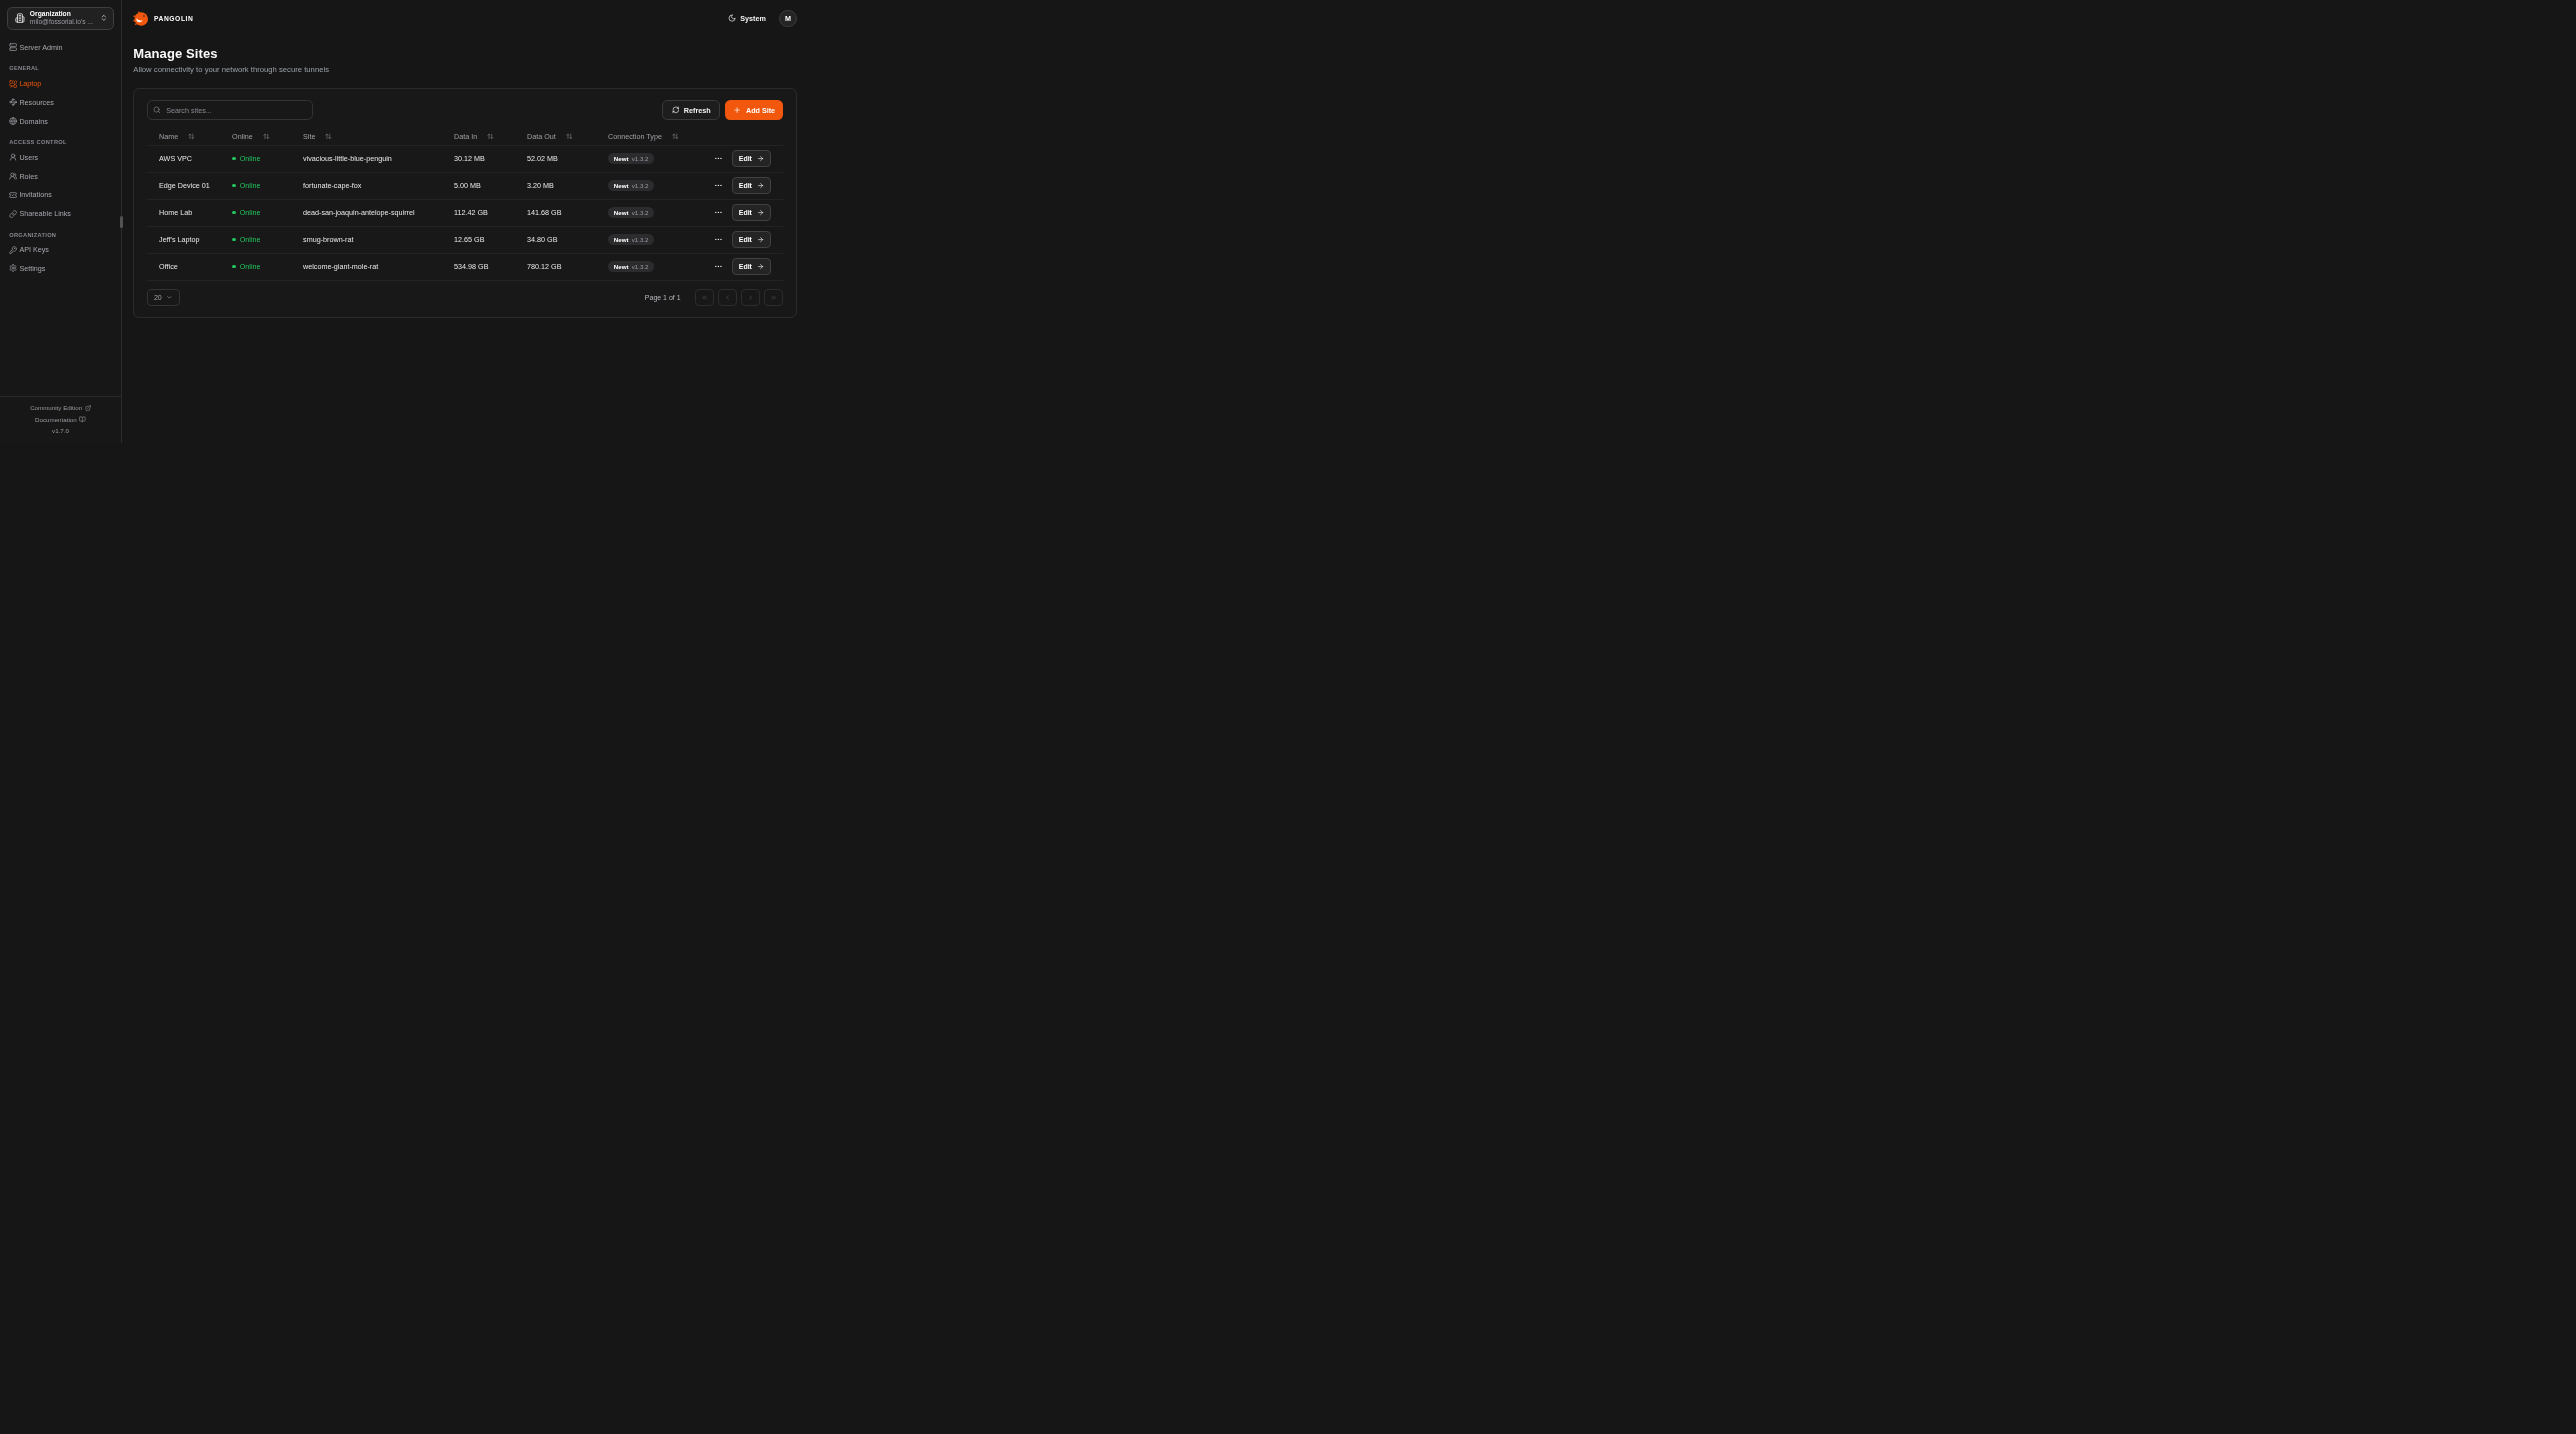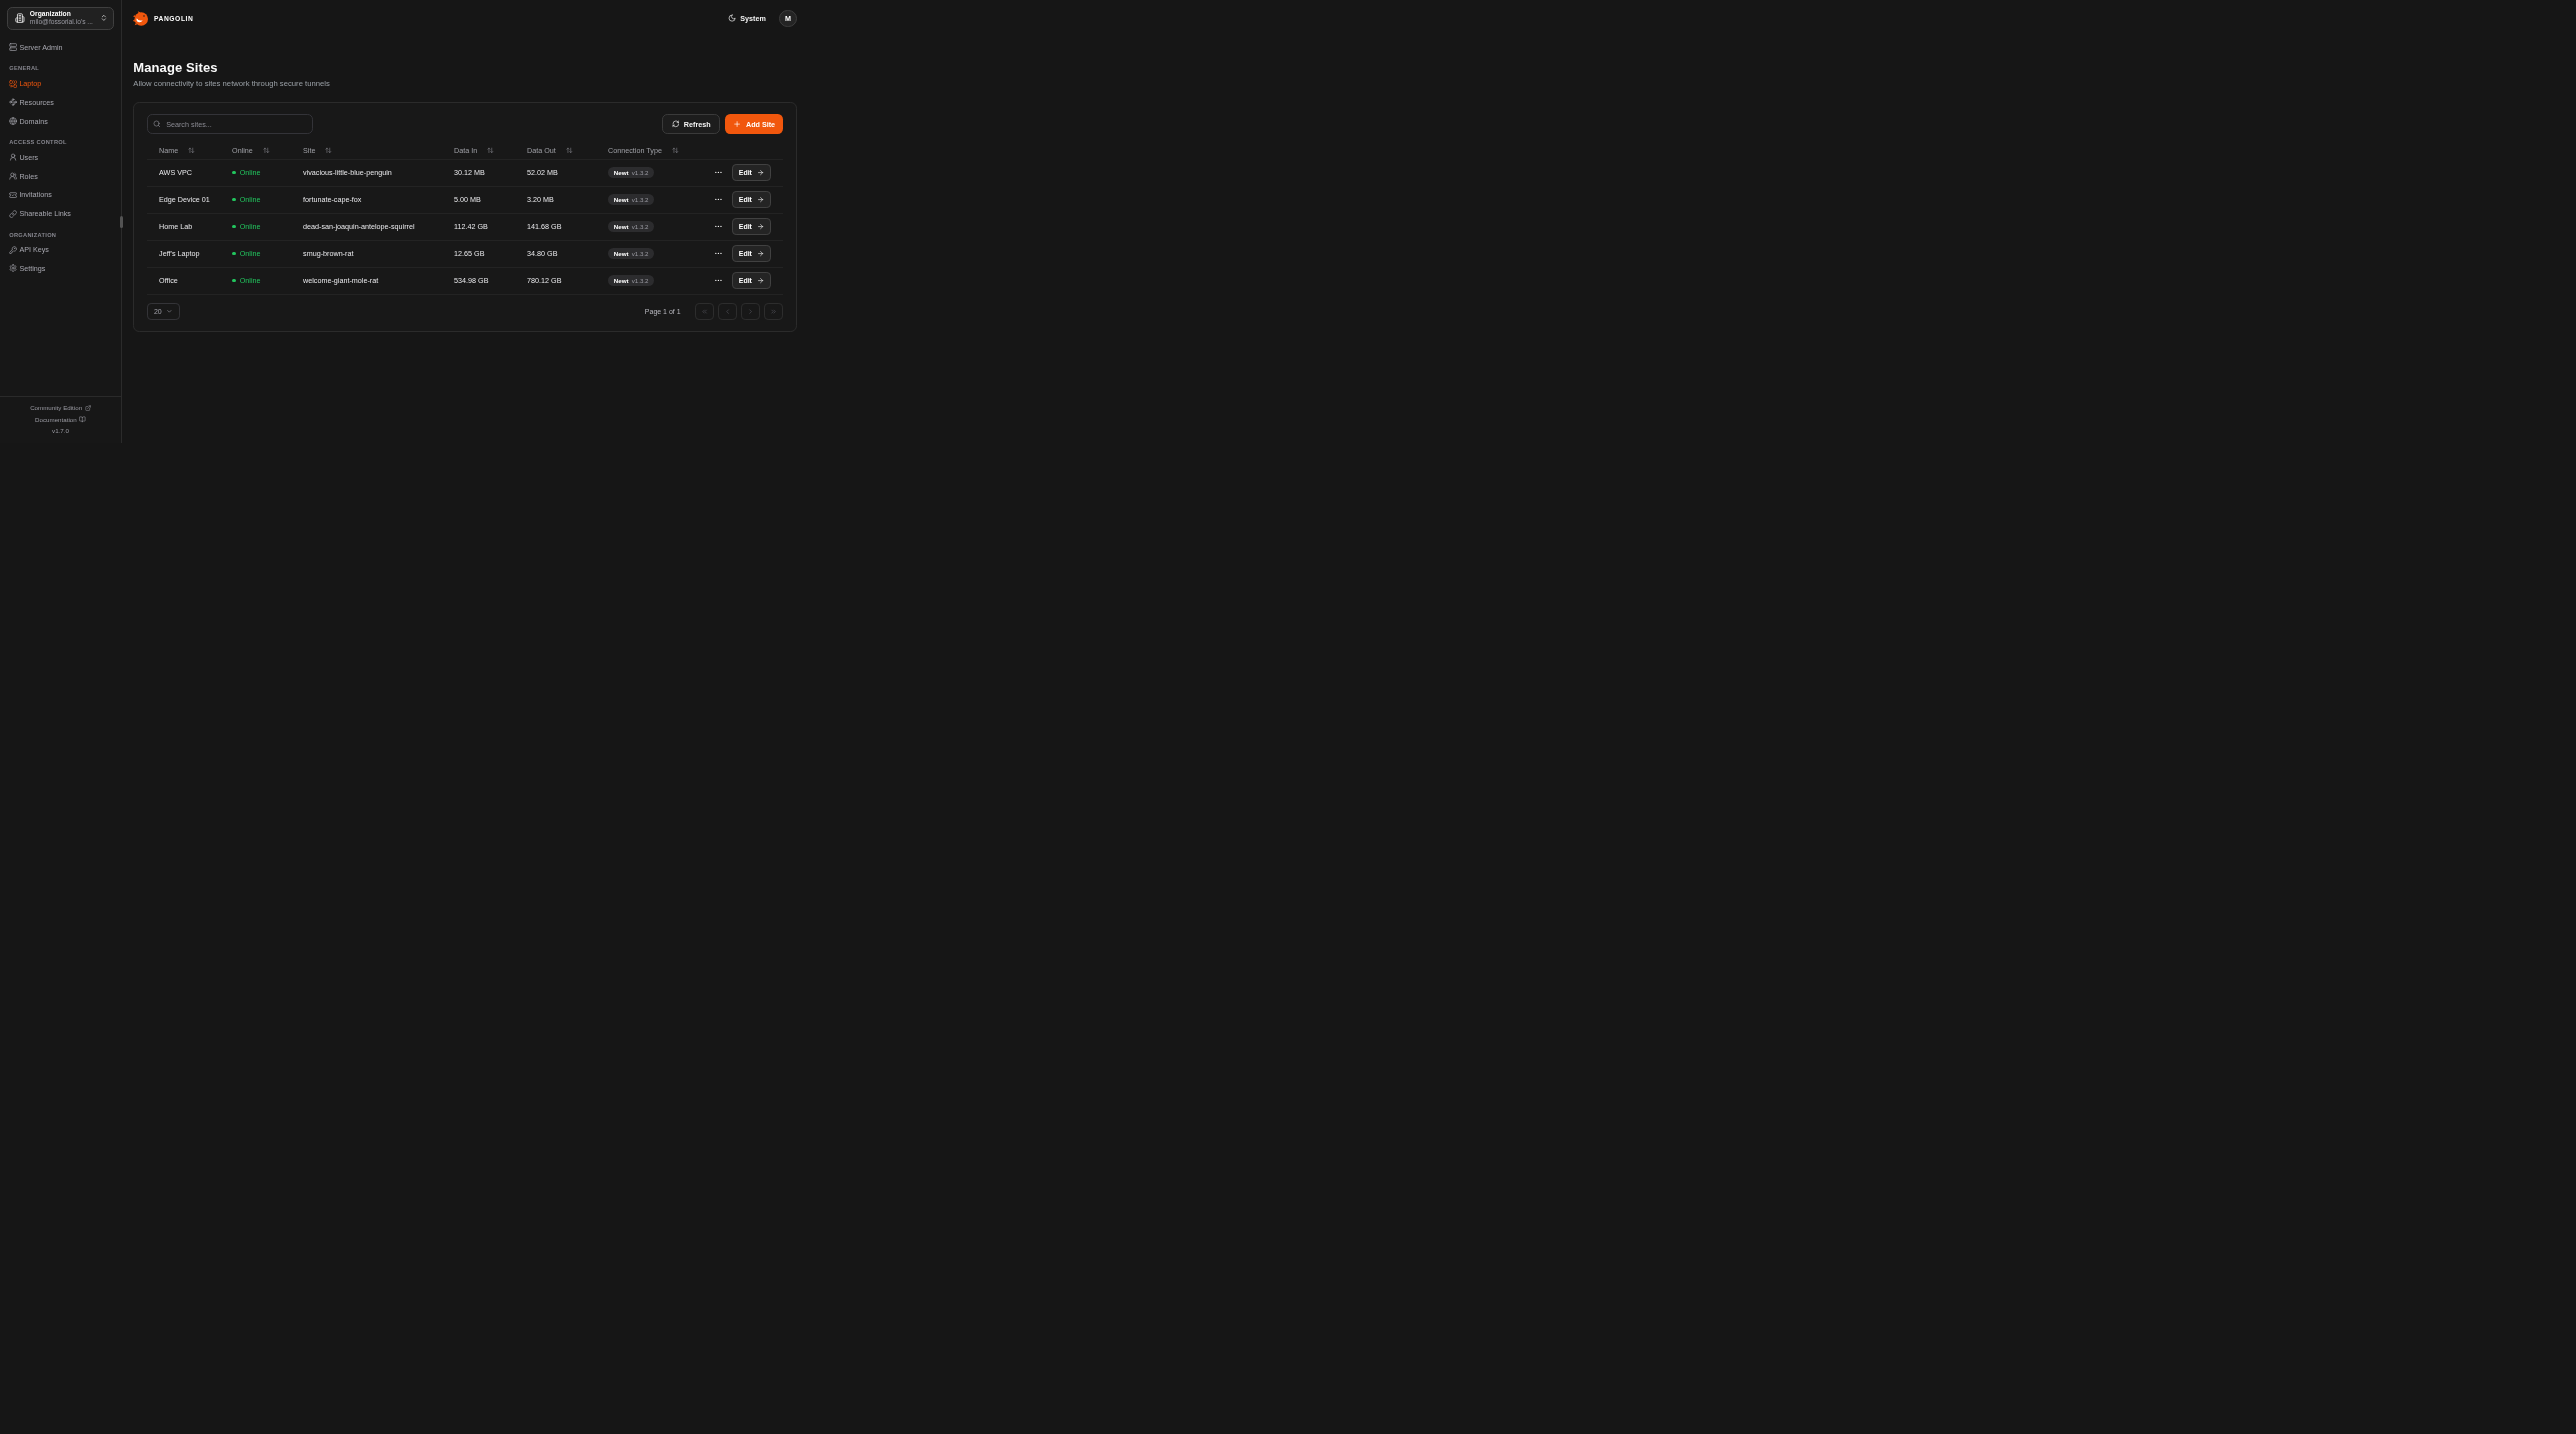--- a/index.html
+++ b/index.html
@@ -70,21 +70,21 @@
   .topbar-right { display:flex; align-items:center; }
   .theme-toggle { display:flex; align-items:center; gap:4.1px; font-size:7.2px; font-weight:600; color:#f2f2f2; cursor:pointer; }
   .avatar {
     width:17.5px; height:17.5px; border-radius:50%;
     background:#242424; border:0.5px solid #3c3c3c;
     display:flex; align-items:center; justify-content:center;
     font-size:7.2px; font-weight:700; color:#fff;
     margin-left:13.4px; cursor:pointer;
   }
 
-  .page-head { margin-top:23px; }
+  .page-head { margin-top:9px; }
   .page-title { font-size:13px; font-weight:800; color:#fafafa; letter-spacing:0.1px; }
   .page-sub { margin-top:4.1px; font-size:7.7px; color:#9aa0a6; }
 
   .card {
     margin-top:14px;
     background:#181818;
     border:0.5px solid #2b2b2b;
     border-radius:6.2px;
     padding:11.3px 12.4px;
   }
@@ -452,21 +452,21 @@
           <span>System</span>
         </div>
         <div class="avatar">
           <span>M</span>
         </div>
       </div>
     </div>
 
     <div class="page-head">
       <h1 class="page-title">Manage Sites</h1>
-      <div class="page-sub">Allow connectivity to sites network through secure tunnels</div>
+      <div class="page-sub">Allow connectivity to your network through secure tunnels</div>
     </div>
 
     <section class="card">
 
       <div class="toolbar">
         <div class="search-wrap">
           <span class="icn">
               <svg width="7.7" height="7.7" viewBox="0 0 24 24" fill="none" stroke="currentColor" stroke-width="2" stroke-linecap="round" stroke-linejoin="round">
                 <use href="#i-search"></use>
               </svg>

